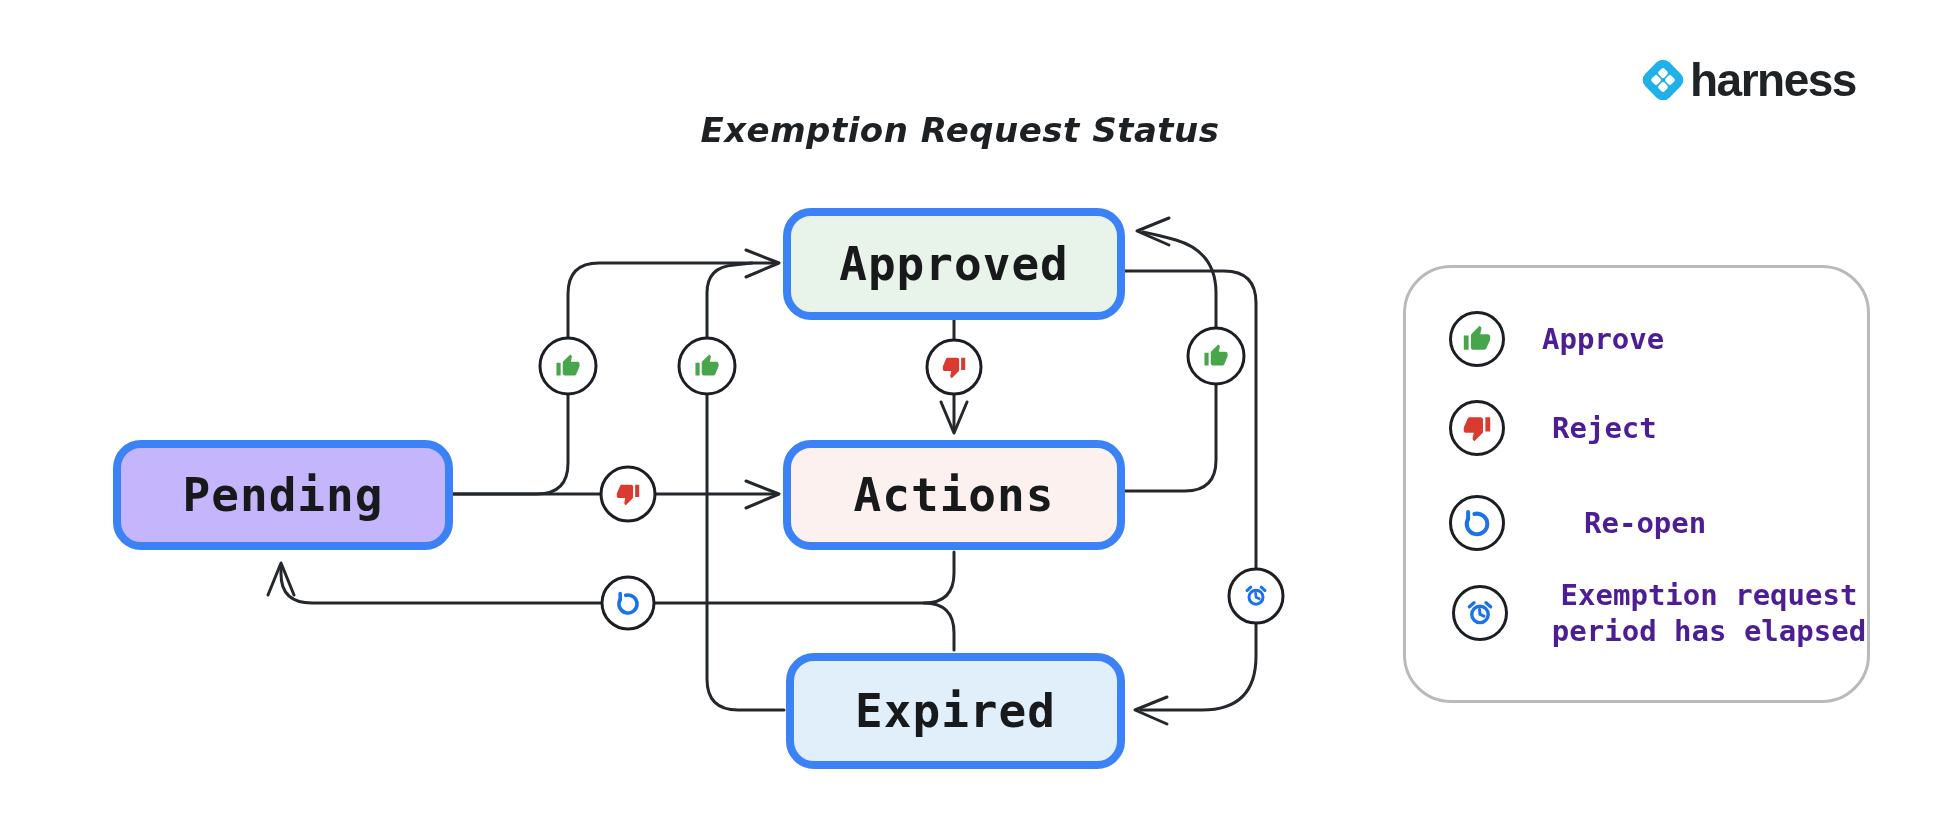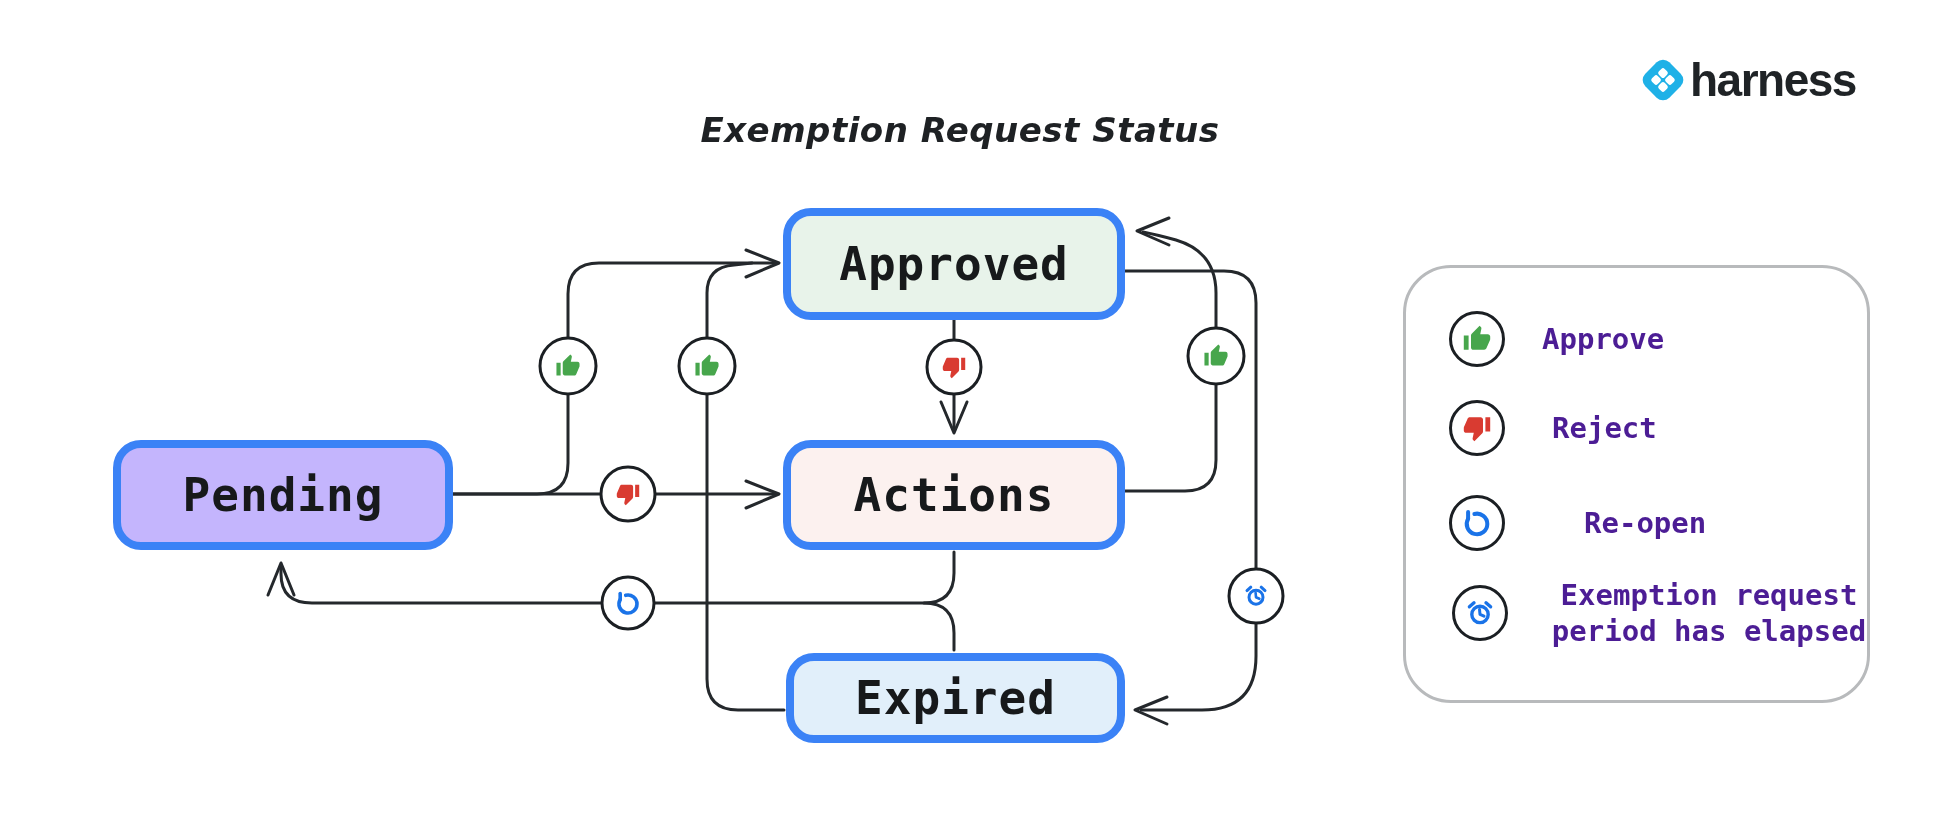--- a/index.html
+++ b/index.html
@@ -18,21 +18,21 @@
               color:#1f2326;letter-spacing:-1.5px;line-height:56px;margin-left:0;}
 
   
   .state{position:absolute;border:8px solid #3b82f6;border-radius:28px;
          display:flex;align-items:center;justify-content:center;box-sizing:border-box;
          font-family:"DejaVu Sans Mono","Liberation Mono",monospace;font-weight:700;
          font-size:46px;color:#17191b;letter-spacing:1px;}
   #state-pending {left:113px;top:440px;width:340px;height:110px;background:#c4b5fd;}
   #state-approved{left:783px;top:208px;width:342px;height:112px;background:#e8f3ea;}
   #state-rejected{left:783px;top:440px;width:342px;height:110px;background:#fcf1ef;}
-  #state-expired {left:786px;top:653px;width:339px;height:90px;background:#e1effa;}
+  #state-expired {left:786px;top:653px;width:339px;height:116px;background:#e1effa;}
 
   
   #edges{position:absolute;left:0;top:0;}
   .edge{stroke:#24282c;stroke-width:3;fill:none;stroke-linecap:round;}
   .arrowhead{stroke:#24282c;stroke-width:3;fill:none;stroke-linecap:round;stroke-linejoin:round;}
   .icon-circle{fill:#ffffff;stroke:#1b1f23;stroke-width:3;}
   .thumb-green{fill:#47a64c;}
   .thumb-red{fill:#d93b31;}
   .blue-stroke{stroke:#1a73e8;fill:none;stroke-linecap:round;stroke-linejoin:round;}
 

